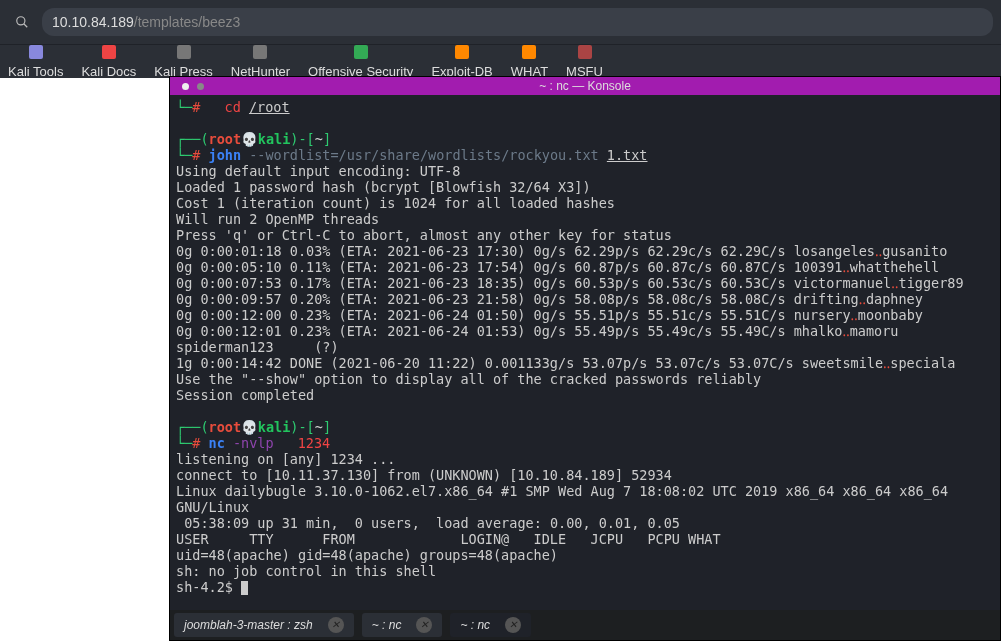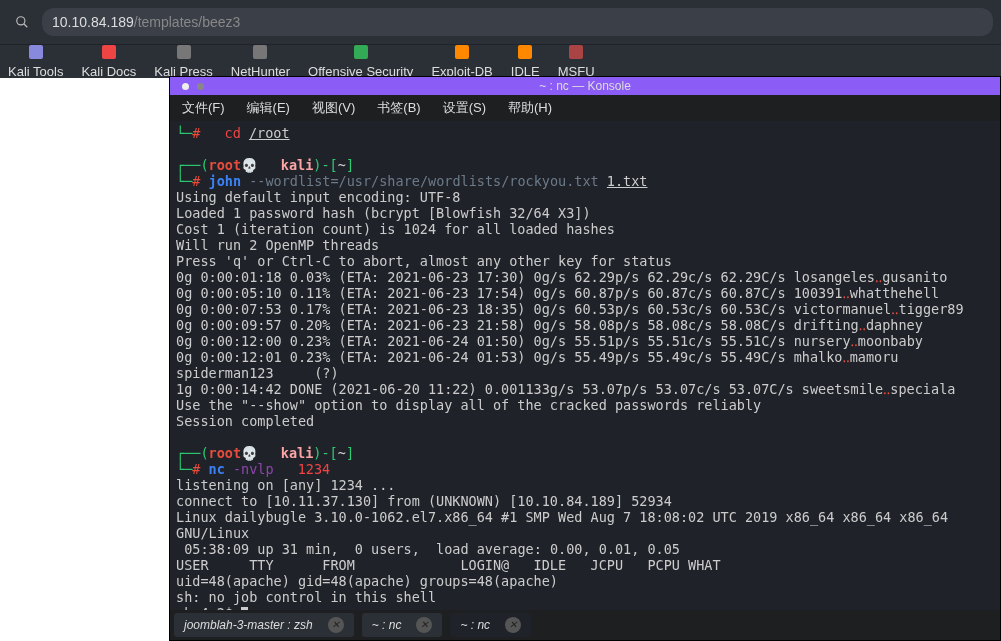--- a/index.html
+++ b/index.html
@@ -81,21 +81,21 @@
       top: 76px;
       right: 0;
       bottom: 0;
       background: #121212;
       border: 1px solid #000;
       display: flex;
       flex-direction: column;
     }
     .title-bar {
       height: 18px;
-      background: #8b5cf6;
+      background: #a21caf;
       display: flex;
       align-items: center;
       padding: 0 12px;
       position: relative;
     }
     .title-bar-dots {
       display: flex;
       gap: 8px;
     }
     .title-circle {
@@ -135,21 +135,21 @@
       background: #1f2229;
       padding: 4px 6px;
       font-size: 13.5px;
       line-height: 16px;
       color: #cccccc;
       white-space: pre-wrap;
       overflow: hidden;
     }
     .prompt-hash { color: #e74c3c; }
     .prompt-user { color: #e74c3c; font-weight: bold; }
-    .prompt-host { color: #fca5a5; font-weight: bold; margin-left: 23px; }
+    .prompt-host { color: #22c55e; font-weight: bold; }
     .prompt-bracket { color: #2ecc71; }
     .prompt-tilde { color: #cccccc; }
     .cmd-white { color: #ef4444; margin-left: 16px; }
     .cmd-green { color: #3b82f6; font-weight: bold; }
     .cmd-dim { color: #6c7a89; }
     .cmd-under { text-decoration: underline; color: #ccc; }
     .cmd-purple { color: #8e44ad; }
     .output-text { color: #ccc; }
     .double-dot { color: #e74c3c; }
     .cursor-block {
@@ -233,47 +233,39 @@
     <div class="bookmark-item">
       <span class="bookmark-icon" style="background: rgb(51, 170, 85); border-radius: 2px;"></span>
       <span>Offensive Security</span>
     </div>
     <div class="bookmark-item">
       <span class="bookmark-icon" style="background: rgb(255, 136, 0); border-radius: 2px;"></span>
       <span>Exploit-DB</span>
     </div>
     <div class="bookmark-item">
       <span class="bookmark-icon" style="background: rgb(255, 136, 0); border-radius: 2px;"></span>
-      <span>IDLE</span>
+      <span>WHAT</span>
     </div>
     <div class="bookmark-item">
       <span class="bookmark-icon" style="background: rgb(170, 68, 68); border-radius: 2px;"></span>
       <span>MSFU</span>
     </div>
   </div>
 
 <div class="sidebar-white"></div>
 
 <div class="terminal-window">
   <div class="title-bar">
     <div class="title-bar-dots">
       <span class="title-circle active"></span>
       <span class="title-circle"></span>
     </div>
     <div class="window-title">~ : nc — Konsole</div>
   </div>
 
-  <div class="menu-bar" id="menu-bar">
-      <span class="menu-item">文件(F)</span>
-      <span class="menu-item">编辑(E)</span>
-      <span class="menu-item">视图(V)</span>
-      <span class="menu-item">书签(B)</span>
-      <span class="menu-item">设置(S)</span>
-      <span class="menu-item">帮助(H)</span>
-    </div>
 
   <div class="terminal-content" id="terminal-content"><span class="ln"><span class="prompt-bracket">└─</span><span class="prompt-hash">#</span> <span class="cmd-white">cd</span> <span class="cmd-under">/root</span></span><span class="ln"> </span><span class="ln"><span class="prompt-bracket">┌──(</span><span class="prompt-user">root</span><span style="color:#ccc">💀</span><span class="prompt-host">kali</span><span class="prompt-bracket">)-[</span><span class="prompt-tilde">~</span><span class="prompt-bracket">]</span></span><span class="ln"><span class="prompt-bracket">└─</span><span class="prompt-hash">#</span> <span class="cmd-green">john</span> <span class="cmd-dim">--wordlist=/usr/share/wordlists/rockyou.txt</span> <span class="cmd-under">1.txt</span></span><span class="ln output-text">Using default input encoding: UTF-8</span><span class="ln output-text">Loaded 1 password hash (bcrypt [Blowfish 32/64 X3])</span><span class="ln output-text">Cost 1 (iteration count) is 1024 for all loaded hashes</span><span class="ln output-text">Will run 2 OpenMP threads</span><span class="ln output-text">Press 'q' or Ctrl-C to abort, almost any other key for status</span><span class="ln output-text">0g 0:00:01:18 0.03% (ETA: 2021-06-23 17:30) 0g/s 62.29p/s 62.29c/s 62.29C/s losangeles<span class="double-dot">‥</span>gusanito</span><span class="ln output-text">0g 0:00:05:10 0.11% (ETA: 2021-06-23 17:54) 0g/s 60.87p/s 60.87c/s 60.87C/s 100391<span class="double-dot">‥</span>whatthehell</span><span class="ln output-text">0g 0:00:07:53 0.17% (ETA: 2021-06-23 18:35) 0g/s 60.53p/s 60.53c/s 60.53C/s victormanuel<span class="double-dot">‥</span>tigger89</span><span class="ln output-text">0g 0:00:09:57 0.20% (ETA: 2021-06-23 21:58) 0g/s 58.08p/s 58.08c/s 58.08C/s drifting<span class="double-dot">‥</span>daphney</span><span class="ln output-text">0g 0:00:12:00 0.23% (ETA: 2021-06-24 01:50) 0g/s 55.51p/s 55.51c/s 55.51C/s nursery<span class="double-dot">‥</span>moonbaby</span><span class="ln output-text">0g 0:00:12:01 0.23% (ETA: 2021-06-24 01:53) 0g/s 55.49p/s 55.49c/s 55.49C/s mhalko<span class="double-dot">‥</span>mamoru</span><span class="ln output-text">spiderman123     (?)</span><span class="ln output-text">1g 0:00:14:42 DONE (2021-06-20 11:22) 0.001133g/s 53.07p/s 53.07c/s 53.07C/s sweetsmile<span class="double-dot">‥</span>speciala</span><span class="ln output-text">Use the "--show" option to display all of the cracked passwords reliably</span><span class="ln output-text">Session completed</span><span class="ln"> </span><span class="ln"><span class="prompt-bracket">┌──(</span><span class="prompt-user">root</span><span style="color:#ccc">💀</span><span class="prompt-host">kali</span><span class="prompt-bracket">)-[</span><span class="prompt-tilde">~</span><span class="prompt-bracket">]</span></span><span class="ln"><span class="prompt-bracket">└─</span><span class="prompt-hash">#</span> <span class="cmd-green">nc</span> <span class="cmd-purple">-nvlp</span> <span class="cmd-white">1234</span></span><span class="ln output-text">listening on [any] 1234 ...</span><span class="ln output-text">connect to [10.11.37.130] from (UNKNOWN) [10.10.84.189] 52934</span><span class="ln output-text">Linux dailybugle 3.10.0-1062.el7.x86_64 #1 SMP Wed Aug 7 18:08:02 UTC 2019 x86_64 x86_64 x86_64 GNU/Linux</span><span class="ln output-text"> 05:38:09 up 31 min,  0 users,  load average: 0.00, 0.01, 0.05</span><span class="ln output-text">USER     TTY      FROM             LOGIN@   IDLE   JCPU   PCPU WHAT</span><span class="ln output-text">uid=48(apache) gid=48(apache) groups=48(apache)</span><span class="ln output-text">sh: no job control in this shell</span><span class="ln output-text">sh-4.2$ <span class="cursor-block"></span></span></div>
 
   <div class="tab-bar" id="tab-bar">
       <div class="tab">
         <span>joomblah-3-master : zsh</span>
         <span class="tab-close">✕</span>
       </div>
       <div class="tab">
         <span>~ : nc</span>

